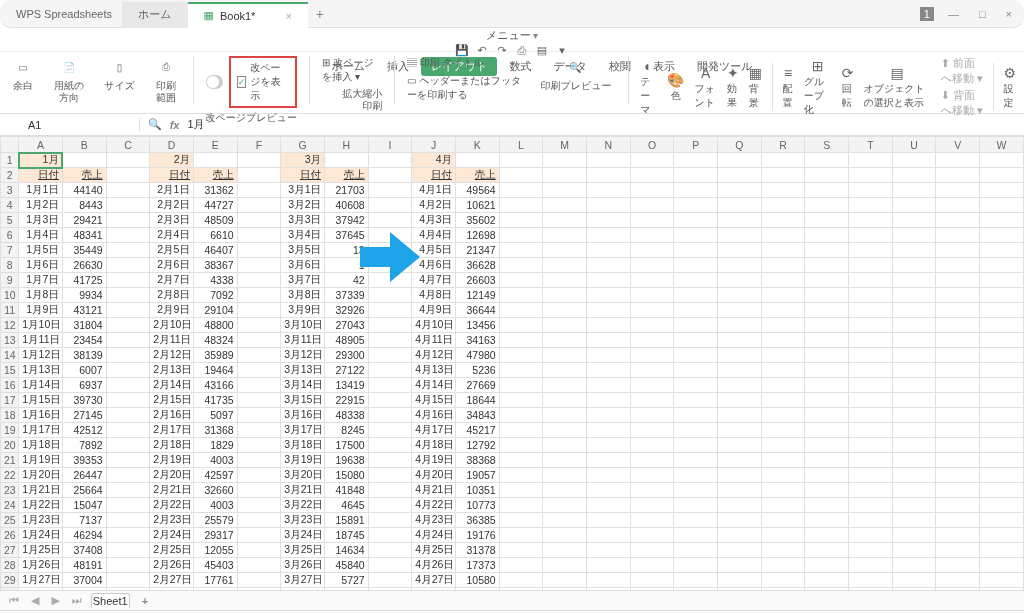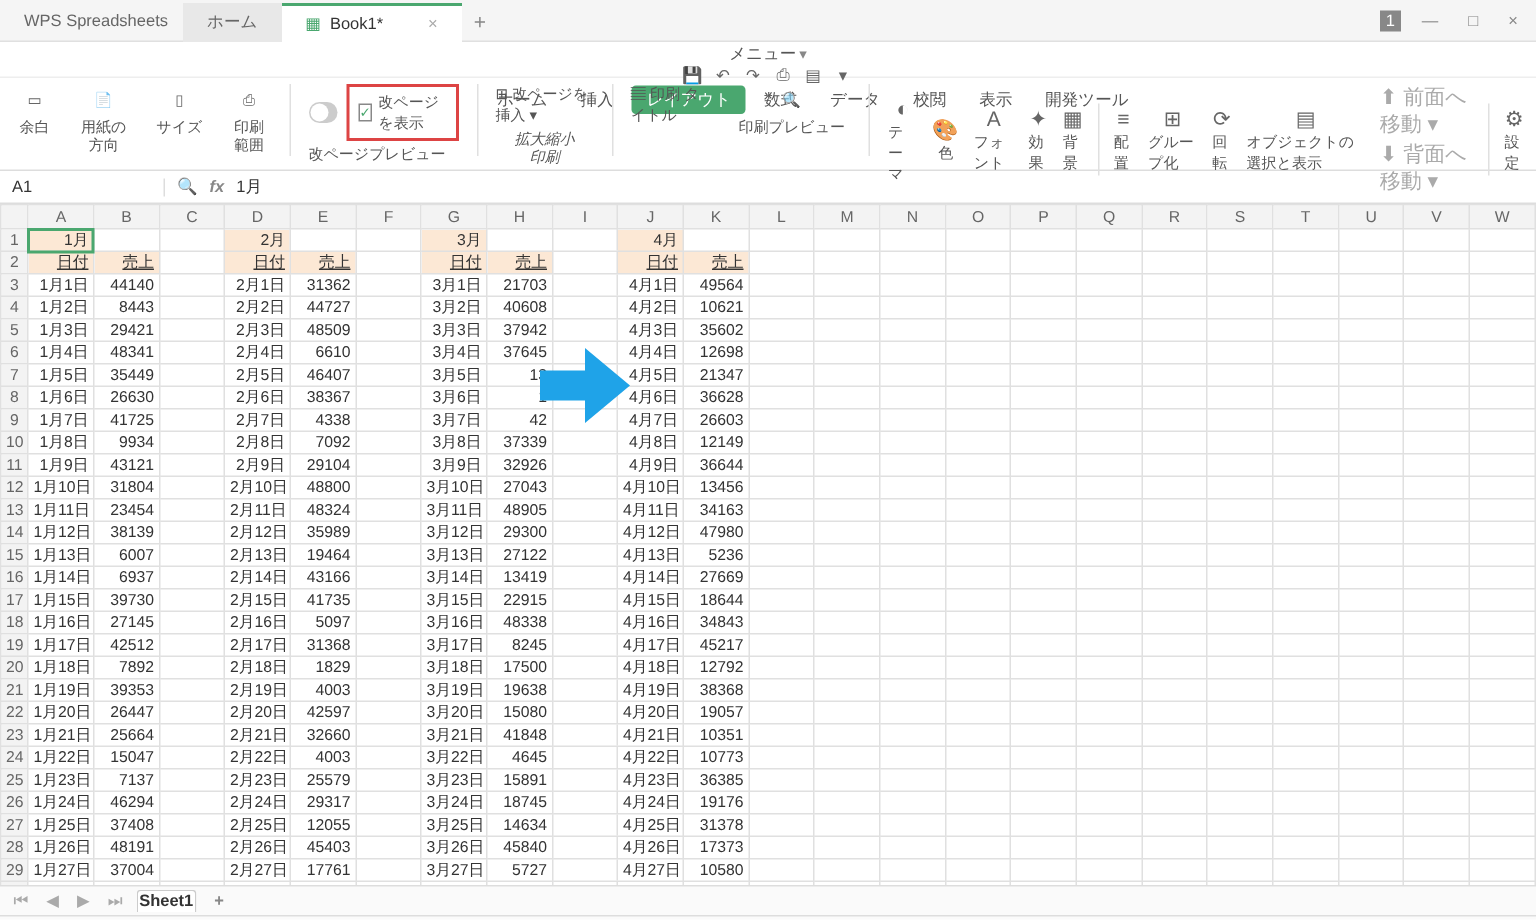--- a/index.html
+++ b/index.html
@@ -1,19 +1,19 @@
 <!DOCTYPE html>
 <html><head>
 <meta charset="utf-8">
 <style>
 * { box-sizing: border-box; margin: 0; padding: 0; }
 body { font-family: "Meiryo", "Yu Gothic", sans-serif; font-size: 11px; color: #333; background: #fff; width: 1024px; height: 613px; overflow: hidden; position: relative; }
 
 
-.title-bar { display: flex; align-items: center; height: 28px; background: #f5f5f5; border-bottom: 1px solid #e0e0e0; padding: 0 6px; }
+.title-bar { display: flex; align-items: center; height: 28px; background: #f5f5f5; border-bottom: 1px solid #e0e0e0; padding: 0 6px; border-radius: 11px; }
 .app-title { font-size: 11px; color: #666; padding: 0 10px; }
 .doc-tab { display: flex; align-items: center; height: 26px; padding: 0 16px; margin-top: 2px; font-size: 11px; }
 .doc-tab.active { background: #fff; border-top: 2px solid #4aa76f; }
 .doc-tab.hometab { background: #e8e8e8; color: #666; }
 .tab-add { padding: 0 8px; color: #888; font-size: 14px; cursor: pointer;}
 .window-controls { margin-left: auto; display: flex; gap: 8px; font-size: 11px; color: #888; align-items: center;}
 .window-btn { padding: 2px 6px; cursor: pointer;}
 .wc-square { width:14px; height:14px; background:#888; display:inline-block;}
 
 
@@ -30,27 +30,27 @@
 .ribbon { display:flex; align-items:flex-start; height:62px; padding:4px 8px 2px; background:#fff; border-bottom:1px solid #ddd; gap:12px; font-size:10px; color:#555;}
 .ribbon-group { display:flex; flex-direction:column; align-items:center; gap:2px; padding: 0 4px;}
 .rib-icon { width:22px; height:22px; display:flex; align-items:center; justify-content:center; color:#666;}
 .rib-label { font-size:10px; text-align:center; white-space:nowrap; line-height:1.2;}
 .ribbon-sep { width:1px; height:48px; background:#e0e0e0;}
 .red-box { border: 2px solid #dd4444; padding:3px 6px; display:flex; align-items:center; gap:4px;}
 .checkbox-checked { width:12px; height:12px; border:1px solid #888; display:inline-flex; align-items:center; justify-content:center; color:#4aa76f; font-size:9px;}
 .ribbon-right { display:flex; gap:10px; align-items:center; flex-wrap:nowrap;}
 .rib-mini { display:flex; flex-direction:column; align-items:center; gap:1px; font-size:10px;}
 .rib-mini-icon { font-size:14px; color:#666;}
-.rib-nav-col { display:flex; flex-direction:column; gap:2px; font-size:14px; color:#aaa;}
+.rib-nav-col { display:flex; flex-direction:column; gap:2px; font-size:11px; color:#aaa;}
 .toggle-pill { width:28px; height:14px; border-radius:7px; background:#ccc; position:relative;}
 .toggle-pill::after { content:""; width:12px; height:12px; border-radius:50%; background:#fff; position:absolute; left:1px; top:1px;}
 
 
 .formula-bar { display:flex; align-items:center; height:22px; border-bottom:1px solid #ddd; font-size:11px;}
-.name-box { width:110px; border-right:1px solid #ddd; padding:0 8px; color:#333;}
+.name-box { width:120px; border-right:1px solid #ddd; padding:0 8px; color:#333;margin-left:20px;}
 .fx-area { display:flex; align-items:center; gap:8px; padding:0 8px; color:#888;}
 .fx-label { font-style:italic; color:#888;font-weight:bold;}
 .formula-val { color:#333;}
 
 
 .sheet-area { position:relative; height: 454px; overflow:hidden; font-size:10.5px;}
 table.grid { border-collapse:collapse; table-layout:fixed; width:1024px;}
 .grid th, .grid td { border:1px solid #e0e0e0; height:13.5px; padding:0 3px; text-align:right; white-space:nowrap; overflow:hidden;}
 .grid thead th { background:#f3f3f3; color:#666; text-align:center; font-weight:normal; height:16px;}
 .grid .rowhead { background:#f3f3f3; color:#666; text-align:center; width:18px;}
@@ -61,21 +61,21 @@
 .corner { background:#f3f3f3; width:18px;}
 
 
 .pagebreak-v { border-right:1px dashed #888 !important;}
 .blue-arrow-wrap { position:absolute; left:360px; top:96px; pointer-events:none;}
 .blue-arrow { fill:#1fa3e8;}
 
 
 .sheet-tabs { display:flex; align-items:center; height:20px; border-top:1px solid #ddd; background:#fafafa; font-size:11px; padding:0 6px; gap:6px;}
 .sheet-nav { color:#aaa; padding:0 3px; cursor:pointer;}
-.sheet-tab { background:#fff; border:1px solid #ccc; border-bottom:none; padding:1px 1px; border-radius:3px 3px 0 0;font-weight:bold;}
+.sheet-tab { background:#fff; border:1px solid #ccc; border-bottom:none; padding:1px 1px; border-radius:3px 3px 0 0;}
 .sheet-add { color:#888; font-weight:bold; padding:0 6px; cursor:pointer;}
 
 
 .status-bar { display:flex; align-items:center; height:22px; border-top:1px solid #ddd; background:#fafafa; font-size:11px; padding:0 8px; gap:10px; color:#666;}
 </style>
 </head>
 <body>
 
 <div class="title-bar">
   <span class="app-title">WPS Spreadsheets</span>
@@ -144,26 +144,27 @@
       <span class="red-box">
         <span class="checkbox-checked">✓</span>
         <span>改ページを表示</span>
       </span>
     </div>
     <span class="rib-label">改ページプレビュー</span>
   </div>
   <div class="ribbon-sep"></div>
   <div style="display:flex;flex-direction:column;gap:4px;">
     <span>⊞ <span>改ページを挿入</span> ▾</span>
-    <span class="rib-label" style="white-space:pre;text-align:center;font-style:italic;">拡大縮小
+    <span class="rib-label" style="white-space:pre;text-align:right;">拡大縮小
 印刷</span>
   </div>
   <div class="ribbon-sep"></div>
   <div style="display:flex;flex-direction:column;gap:4px;">
     <span>▤ <span>印刷 タイトル</span></span>
+    <span>▭ <span>ヘッダーまたはフッターを印刷する</span></span>
   </div>
   <div class="ribbon-group">
       <span class="rib-icon">🔍</span>
       <span class="rib-label">印刷プレビュー</span>
     </div>
   <div class="ribbon-sep"></div>
   <div class="ribbon-right">
     <div class="rib-mini">
         <span class="rib-mini-icon">◐</span>
         <span>テーマ</span>

